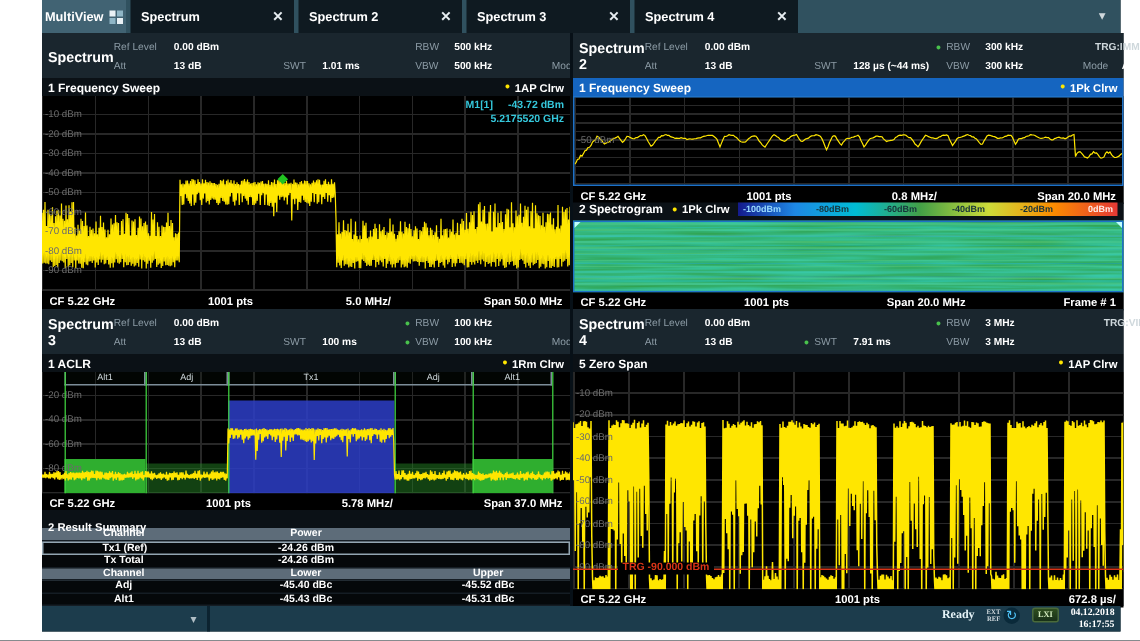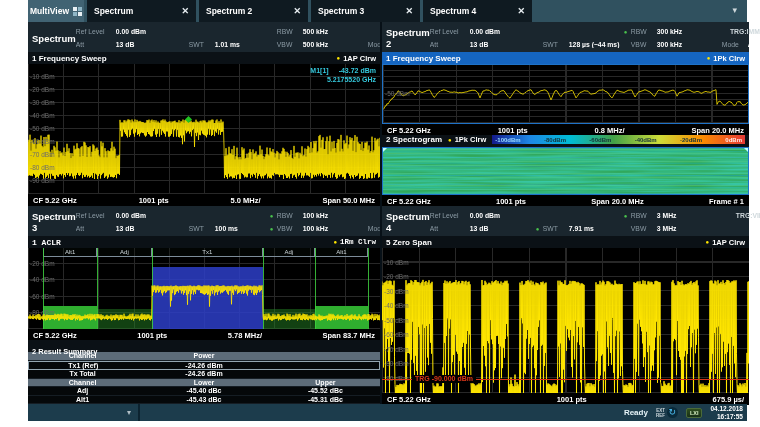--- a/index.html
+++ b/index.html
@@ -101,21 +101,21 @@
   .trow{flex:1;display:flex;align-items:center;border-bottom:1px solid #151d24;box-sizing:border-box;}
   .trow.th{background:#5d6c79;}
   .trow.sel{border:1px solid #93a5b1;}
   .tc{font-size:7px;font-weight:bold;color:#fff;text-align:center;}
   .tc0{width:31%;}.tc1{width:38%;}.tc2{width:31%;}
 
   
   .statusbar{position:absolute;left:0;top:404px;width:719px;height:17px;background:#1c3c4c;display:flex;align-items:center;}
   .sb-left{width:112px;height:100%;display:flex;align-items:center;justify-content:flex-end;padding-right:7px;
            border-right:2px solid #0c2330;box-sizing:border-box;color:#b0bec5;font-size:8px;}
-  .sb-right{margin-left:auto;display:flex;align-items:center;gap:8px;padding-right:4px;}
+  .sb-right{margin-left:auto;display:flex;align-items:flex-start;gap:8px;padding-right:4px;font-family:Liberation Serif, serif;}
   .sb-ready{color:#e6f4f8;font-size:8px;font-weight:bold;}
   .extref{display:flex;align-items:center;gap:2px;}
   .er-txt{color:#cfd8dc;font-size:4.5px;line-height:5px;font-weight:bold;text-align:right;}
   .er-circ{width:11px;height:11px;border-radius:50%;background:#0a2a3a;color:#4fc3f7;font-size:9px;line-height:11px;text-align:center;}
   .lxi{font-size:5.5px;font-weight:bold;color:#d5eec0;background:linear-gradient(#2e4e1e,#183018);
        border:1px solid #4a6a3a;border-radius:2px;padding:1px 3px;}
   .dtime{text-align:right;color:#fff;font-size:6.5px;font-weight:bold;line-height:8px;}
 </style>
 </head>
 <body>
@@ -360,21 +360,21 @@
               <span class="lbl2">VBW</span>
               <span class="val">100 kHz</span>
             </span>
           <span class="cell c4">
               <span class="lbl2">Mode</span>
               <span class="val">Auto Sweep</span>
             </span>
         </div>
       </div>
     </div>
-    <div class="wtitle" style="top:30px;font-family:Liberation Mono, monospace;">
+    <div class="wtitle" style="top:30px;">
       <span>1 ACLR</span>
       <span class="legend">
           <span class="ydot">●</span>
           <span>1Rm Clrw</span>
         </span>
     </div>
     <div class="plot grid5h" style="top:42px;height:81px;">
         <span class="yl" style="top: 60.8px;">-80 dBm</span>
         <span class="yl" style="top: 44.6px;">-60 dBm</span>
         <span class="yl" style="top: 28.4px;">-40 dBm</span>
@@ -398,21 +398,21 @@
           <div class="chline" style="left: 96.6%;"></div>
         </div>
       <svg class="tsvg" viewBox="0 0 352 81" preserveAspectRatio="none" style="z-index:2;">
           <polyline points="0,68.2 0.5,70.4 1,68.4 1.5,70.5 2,66.5 2.5,70.8 3,68.0 3.5,70.3 4,68.4 4.5,71.0 5,66.6 5.5,71.1 6,67.9 6.5,70.2 7,67.9 7.5,70.7 8,66.8 8.5,71.6 9,67.1 9.5,70.3 10,66.0 10.5,71.4 11,66.0 11.5,72.0 12,66.7 12.5,71.7 13,68.7 13.5,70.4 14,68.2 14.5,71.2 15,67.2 15.5,72.3 16,66.1 16.5,70.8 17,68.2 17.5,72.3 18,67.3 18.5,71.7 19,66.7 19.5,71.8 20,67.1 20.5,70.2 21,67.0 21.5,72.1 22,67.2 22.5,71.7 23,67.1 23.5,70.6 24,67.0 24.5,71.0 25,67.1 25.5,70.9 26,67.2 26.5,72.1 27,65.8 27.5,71.0 28,66.8 28.5,71.2 29,66.7 29.5,70.1 30,65.9 30.5,72.4 31,66.5 31.5,72.3 32,66.7 32.5,70.9 33,65.7 33.5,70.7 34,65.9 34.5,70.6 35,68.1 35.5,70.8 36,65.7 36.5,72.2 37,65.8 37.5,70.8 38,66.3 38.5,71.7 39,66.4 39.5,71.7 40,66.5 40.5,70.4 41,68.6 41.5,71.1 42,67.0 42.5,71.7 43,67.1 43.5,71.8 44,67.3 44.5,72.0 45,66.2 45.5,70.8 46,67.0 46.5,70.2 47,66.1 47.5,72.4 48,68.2 48.5,71.0 49,66.6 49.5,72.0 50,68.0 50.5,70.3 51,66.8 51.5,72.5 52,67.4 52.5,72.3 53,68.2 53.5,72.2 54,68.3 54.5,72.0 55,67.9 55.5,70.5 56,68.4 56.5,70.4 57,66.6 57.5,70.5 58,67.6 58.5,70.2 59,67.1 59.5,70.2 60,66.2 60.5,71.3 61,68.0 61.5,70.3 62,65.8 62.5,72.3 63,67.7 63.5,71.7 64,65.9 64.5,71.4 65,67.5 65.5,70.5 66,66.5 66.5,71.2 67,66.2 67.5,72.3 68,68.8 68.5,70.2 69,66.0 69.5,70.3 70,66.2 70.5,70.3 71,66.3 71.5,70.4 72,67.7 72.5,71.4 73,66.2 73.5,72.1 74,67.6 74.5,71.1 75,67.2 75.5,70.3 76,68.7 76.5,71.3 77,68.5 77.5,70.7 78,67.5 78.5,70.9 79,66.8 79.5,72.0 80,67.9 80.5,70.9 81,67.8 81.5,70.3 82,68.5 82.5,71.2 83,66.6 83.5,72.5 84,68.4 84.5,72.1 85,67.2 85.5,70.2 86,67.4 86.5,72.1 87,67.3 87.5,71.9 88,66.3 88.5,70.2 89,67.3 89.5,70.3 90,66.9 90.5,72.2 91,68.6 91.5,72.0 92,66.8 92.5,70.8 93,66.9 93.5,71.5 94,66.9 94.5,70.5 95,68.5 95.5,71.7 96,65.7 96.5,70.4 97,67.9 97.5,70.7 98,68.7 98.5,71.0 99,68.3 99.5,70.9 100,67.9 100.5,70.7 101,67.3 101.5,71.3 102,65.8 102.5,70.6 103,67.8 103.5,72.0 104,65.8 104.5,70.5 105,65.6 105.5,72.4 106,68.3 106.5,71.0 107,68.5 107.5,70.3 108,66.4 108.5,70.6 109,68.7 109.5,70.3 110,66.5 110.5,70.3 111,68.3 111.5,72.4 112,67.7 112.5,70.9 113,66.4 113.5,71.9 114,65.6 114.5,71.7 115,66.9 115.5,70.9 116,66.4 116.5,72.3 117,66.4 117.5,71.2 118,67.4 118.5,71.7 119,66.5 119.5,70.7 120,66.5 120.5,70.3 121,66.5 121.5,72.0 122,67.6 122.5,72.4 123,67.8 123.5,70.9 124,37.6 124.5,47.7 125,38.3 125.5,43.9 126,37.3 126.5,41.8 127,37.6 127.5,44.7 128,38.8 128.5,44.3 129,37.7 129.5,42.1 130,37.6 130.5,44.5 131,38.6 131.5,43.6 132,38.3 132.5,41.7 133,38.3 133.5,45.2 134,38.7 134.5,47.4 135,38.1 135.5,44.3 136,37.8 136.5,42.9 137,38.5 137.5,45.1 138,38.1 138.5,44.1 139,37.9 139.5,42.4 140,38.1 140.5,42.3 141,38.5 141.5,42.2 142,38.2 142.5,58.5 143,37.6 143.5,52.6 144,38.7 144.5,45.1 145,38.1 145.5,41.3 146,38.2 146.5,47.1 147,37.9 147.5,46.1 148,37.4 148.5,43.7 149,38.0 149.5,43.0 150,38.3 150.5,44.6 151,38.8 151.5,41.5 152,38.1 152.5,42.3 153,38.2 153.5,45.4 154,38.4 154.5,43.1 155,37.8 155.5,46.7 156,38.1 156.5,45.0 157,37.9 157.5,42.2 158,38.3 158.5,47.1 159,37.9 159.5,56.7 160,37.7 160.5,45.8 161,38.3 161.5,43.2 162,37.3 162.5,52.3 163,37.9 163.5,45.9 164,38.6 164.5,42.1 165,38.2 165.5,46.6 166,37.7 166.5,43.6 167,38.2 167.5,45.9 168,38.6 168.5,41.6 169,38.0 169.5,41.6 170,37.3 170.5,42.3 171,37.4 171.5,42.1 172,37.7 172.5,45.0 173,38.4 173.5,45.1 174,38.3 174.5,45.4 175,38.4 175.5,46.2 176,37.3 176.5,46.7 177,38.0 177.5,46.1 178,37.4 178.5,45.1 179,38.1 179.5,47.0 180,37.4 180.5,46.2 181,37.6 181.5,58.6 182,38.4 182.5,47.7 183,38.4 183.5,42.7 184,37.6 184.5,45.7 185,38.0 185.5,41.9 186,38.0 186.5,47.4 187,38.7 187.5,44.6 188,37.6 188.5,43.7 189,37.4 189.5,46.9 190,37.3 190.5,43.6 191,38.4 191.5,42.4 192,38.0 192.5,45.5 193,38.1 193.5,44.3 194,37.9 194.5,44.7 195,37.5 195.5,43.5 196,37.5 196.5,42.8 197,38.3 197.5,41.8 198,38.7 198.5,43.5 199,38.3 199.5,45.5 200,37.9 200.5,46.8 201,38.2 201.5,42.7 202,38.3 202.5,42.6 203,38.2 203.5,56.3 204,37.7 204.5,44.7 205,38.8 205.5,46.9 206,38.3 206.5,41.4 207,37.3 207.5,43.1 208,37.6 208.5,41.3 209,37.5 209.5,46.1 210,38.3 210.5,44.9 211,38.6 211.5,44.3 212,38.7 212.5,43.0 213,38.2 213.5,45.7 214,38.6 214.5,43.4 215,37.6 215.5,46.0 216,38.4 216.5,44.9 217,38.0 217.5,42.2 218,37.9 218.5,45.5 219,37.5 219.5,47.5 220,37.4 220.5,42.6 221,38.5 221.5,41.4 222,37.7 222.5,41.8 223,38.0 223.5,44.7 224,38.7 224.5,41.6 225,38.5 225.5,46.5 226,37.6 226.5,47.1 227,38.5 227.5,45.1 228,37.8 228.5,46.9 229,38.6 229.5,44.6 230,38.9 230.5,42.0 231,37.5 231.5,44.2 232,37.4 232.5,43.1 233,38.3 233.5,42.0 234,37.3 234.5,46.5 235,68.7 235.5,71.7 236,66.1 236.5,71.7 237,68.1 237.5,71.5 238,65.7 238.5,72.2 239,68.8 239.5,71.5 240,65.6 240.5,70.2 241,65.6 241.5,71.6 242,67.4 242.5,71.6 243,68.5 243.5,72.5 244,67.8 244.5,72.5 245,65.8 245.5,71.5 246,67.9 246.5,71.3 247,66.6 247.5,70.9 248,68.7 248.5,70.9 249,67.6 249.5,70.4 250,65.8 250.5,72.4 251,66.3 251.5,71.2 252,68.0 252.5,72.1 253,68.1 253.5,71.7 254,67.2 254.5,70.7 255,67.2 255.5,70.9 256,66.5 256.5,70.3 257,68.1 257.5,71.5 258,68.6 258.5,72.4 259,65.6 259.5,71.9 260,66.3 260.5,71.7 261,68.0 261.5,72.3 262,66.1 262.5,71.8 263,68.6 263.5,70.7 264,68.8 264.5,71.3 265,66.9 265.5,71.4 266,68.6 266.5,71.4 267,67.4 267.5,71.2 268,65.7 268.5,70.7 269,68.4 269.5,72.5 270,66.4 270.5,71.3 271,65.8 271.5,70.1 272,65.7 272.5,71.8 273,67.9 273.5,71.9 274,67.0 274.5,72.2 275,65.6 275.5,70.8 276,66.0 276.5,71.9 277,66.2 277.5,72.1 278,66.9 278.5,71.1 279,66.3 279.5,71.8 280,68.4 280.5,72.2 281,67.4 281.5,70.4 282,68.5 282.5,71.2 283,67.0 283.5,71.4 284,68.0 284.5,72.1 285,66.1 285.5,71.7 286,65.7 286.5,72.2 287,67.4 287.5,71.2 288,67.9 288.5,72.1 289,68.6 289.5,70.5 290,68.6 290.5,71.4 291,66.4 291.5,72.2 292,67.4 292.5,72.4 293,68.1 293.5,72.1 294,67.6 294.5,72.0 295,68.7 295.5,71.0 296,68.0 296.5,71.0 297,68.4 297.5,70.5 298,67.8 298.5,70.3 299,67.6 299.5,72.5 300,67.6 300.5,71.6 301,65.7 301.5,72.1 302,66.5 302.5,72.5 303,65.8 303.5,72.2 304,67.2 304.5,70.5 305,65.9 305.5,72.1 306,67.1 306.5,70.2 307,68.1 307.5,72.1 308,68.4 308.5,70.1 309,67.4 309.5,72.0 310,66.5 310.5,70.7 311,68.2 311.5,70.8 312,67.7 312.5,70.6 313,67.5 313.5,70.9 314,67.0 314.5,71.3 315,68.7 315.5,71.6 316,68.4 316.5,70.7 317,67.1 317.5,71.6 318,68.4 318.5,72.0 319,66.0 319.5,70.7 320,68.1 320.5,70.5 321,67.6 321.5,72.4 322,67.8 322.5,71.7 323,66.8 323.5,72.1 324,66.4 324.5,70.4 325,68.4 325.5,70.9 326,67.4 326.5,71.6 327,66.4 327.5,70.7 328,68.0 328.5,71.7 329,68.8 329.5,71.9 330,68.2 330.5,71.5 331,66.3 331.5,70.2 332,68.2 332.5,71.1 333,68.8 333.5,72.1 334,68.5 334.5,70.7 335,67.0 335.5,71.5 336,66.4 336.5,70.7 337,66.4 337.5,71.2 338,66.6 338.5,70.6 339,68.4 339.5,72.4 340,66.0 340.5,71.8 341,66.1 341.5,71.4 342,67.8 342.5,70.9 343,67.1 343.5,71.7 344,65.7 344.5,70.2 345,66.4 345.5,72.4 346,68.5 346.5,71.9 347,65.9 347.5,71.9 348,68.0 348.5,70.2 349,66.2 349.5,72.1 350,66.9 350.5,72.0 351,67.7 351.5,72.2 352,66.5 352.5,72.2" class="trace"></polyline>
         </svg>
     </div>
     <div class="cfbar" style="top:123px;">
       <span>CF 5.22 GHz</span>
       <span>1001 pts</span>
       <span>5.78 MHz/</span>
-      <span>Span 83.7 MHz</span>
+      <span>Span 37.0 MHz</span>
     </div>
     <div class="rstitle" style="top:134px;">
       <span style="z-index:1;">2 Result Summary</span>
     </div>
     <div class="rtable" style="top:146px;height:52px;" id="result-table">
         <div class="trow th">
           <div class="tc tc0">Channel</div>
           <div class="tc tc1">Power</div>
           <div class="tc tc2"></div>
         </div>
@@ -502,21 +502,21 @@
         <span class="yl" style="top: 10.5px;">-10 dBm</span>
       <svg class="tsvg" viewBox="0 0 367 145" preserveAspectRatio="none">
           <polyline points="0,33.5 0.5,72.1 1,37.3 1.5,119.4 2,34.9 2.5,80.2 3,34.5 3.5,147.9 4,33.6 4.5,100.7 5,32.6 5.5,90.7 6,36.0 6.5,113.5 7,32.9 7.5,147.9 8,32.6 8.5,89.9 9,33.2 9.5,97.0 10,36.8 10.5,93.6 11,37.7 11.5,70.1 12,32.7 12.5,108.9 13,136.7 13.5,147.9 14,138.9 14.5,147.9 15,136.9 15.5,147.9 16,137.4 16.5,147.9 17,137.0 17.5,147.9 18,135.8 18.5,147.9 19,136.3 19.5,147.9 20,136.2 20.5,147.9 21,137.2 21.5,147.9 22,135.4 22.5,147.9 23,136.3 23.5,147.9 24,32.2 24.5,147.9 25,37.3 25.5,104.7 26,35.7 26.5,104.8 27,35.0 27.5,105.6 28,35.4 28.5,147.9 29,32.2 29.5,111.6 30,33.2 30.5,73.6 31,36.8 31.5,114.7 32,34.1 32.5,134.0 33,32.0 33.5,107.6 34,32.2 34.5,122.7 35,34.1 35.5,131.2 36,34.2 36.5,78.8 37,34.5 37.5,86.3 38,37.4 38.5,147.9 39,35.2 39.5,147.9 40,33.8 40.5,76.3 41,31.9 41.5,147.9 42,37.7 42.5,79.9 43,34.0 43.5,123.6 44,33.0 44.5,77.8 45,37.0 45.5,109.4 46,34.4 46.5,117.1 47,32.2 47.5,75.8 48,36.6 48.5,94.6 49,35.2 49.5,105.6 50,33.8 50.5,70.4 51,137.7 51.5,147.9 52,137.6 52.5,147.9 53,138.9 53.5,147.9 54,138.4 54.5,147.9 55,135.4 55.5,147.9 56,135.5 56.5,147.9 57,138.9 57.5,147.9 58,138.1 58.5,147.9 59,138.6 59.5,147.9 60,138.2 60.5,147.9 61,119.4 61.5,147.9 62,35.0 62.5,94.7 63,32.5 63.5,128.5 64,35.8 64.5,87.9 65,33.3 65.5,70.3 66,35.5 66.5,133.9 67,34.4 67.5,80.4 68,33.0 68.5,71.2 69,35.9 69.5,147.9 70,34.9 70.5,114.1 71,34.6 71.5,106.8 72,34.0 72.5,126.4 73,34.2 73.5,86.7 74,32.1 74.5,103.4 75,36.7 75.5,105.7 76,34.1 76.5,147.9 77,33.0 77.5,113.0 78,36.4 78.5,129.3 79,35.1 79.5,127.5 80,32.9 80.5,99.0 81,33.2 81.5,94.6 82,36.4 82.5,119.5 83,33.7 83.5,130.4 84,32.8 84.5,95.7 85,37.3 85.5,82.9 86,34.0 86.5,131.8 87,33.5 87.5,86.4 88,36.3 88.5,100.1 89,135.8 89.5,147.9 90,135.5 90.5,147.9 91,135.3 91.5,147.9 92,136.1 92.5,147.9 93,137.4 93.5,147.9 94,138.2 94.5,147.9 95,136.8 95.5,147.9 96,136.5 96.5,147.9 97,135.3 97.5,147.9 98,136.6 98.5,147.9 99,135.1 99.5,147.9 100,32.0 100.5,134.0 101,37.5 101.5,98.0 102,37.1 102.5,107.5 103,32.8 103.5,118.2 104,34.5 104.5,147.9 105,37.2 105.5,93.0 106,35.9 106.5,95.2 107,34.7 107.5,147.9 108,35.4 108.5,72.1 109,37.0 109.5,91.3 110,33.2 110.5,96.1 111,35.0 111.5,134.5 112,33.9 112.5,122.2 113,33.0 113.5,120.0 114,32.1 114.5,87.9 115,35.6 115.5,87.6 116,33.1 116.5,95.9 117,35.4 117.5,147.9 118,36.2 118.5,98.3 119,33.5 119.5,130.1 120,37.2 120.5,120.1 121,34.8 121.5,99.6 122,34.6 122.5,109.7 123,32.8 123.5,90.9 124,33.5 124.5,75.8 125,32.7 125.5,88.3 126,35.5 126.5,147.9 127,138.6 127.5,147.9 128,136.2 128.5,147.9 129,129.5 129.5,147.9 130,135.8 130.5,147.9 131,138.0 131.5,147.9 132,138.9 132.5,147.9 133,126.6 133.5,147.9 134,138.0 134.5,147.9 135,134.1 135.5,147.9 136,136.3 136.5,147.9 137,138.4 137.5,147.9 138,34.6 138.5,147.9 139,37.2 139.5,70.2 140,33.0 140.5,75.3 141,36.7 141.5,147.9 142,37.2 142.5,124.5 143,35.8 143.5,126.1 144,33.1 144.5,90.5 145,33.2 145.5,82.0 146,32.1 146.5,110.8 147,33.6 147.5,95.9 148,35.2 148.5,89.7 149,32.6 149.5,147.9 150,37.0 150.5,99.1 151,33.6 151.5,97.3 152,36.4 152.5,120.1 153,37.6 153.5,147.9 154,34.6 154.5,127.2 155,35.1 155.5,101.9 156,35.4 156.5,78.7 157,36.6 157.5,72.2 158,37.2 158.5,147.9 159,34.0 159.5,97.7 160,34.9 160.5,96.5 161,33.6 161.5,147.9 162,36.7 162.5,117.8 163,35.3 163.5,104.8 164,34.5 164.5,147.9 165,136.8 165.5,147.9 166,135.4 166.5,147.9 167,135.9 167.5,147.9 168,136.8 168.5,147.9 169,137.7 169.5,147.9 170,138.5 170.5,147.9 171,136.5 171.5,147.9 172,135.5 172.5,147.9 173,136.1 173.5,147.9 174,137.8 174.5,147.9 175,136.8 175.5,147.9 176,32.7 176.5,98.4 177,37.3 177.5,128.8 178,32.7 178.5,95.3 179,34.3 179.5,147.9 180,34.4 180.5,147.9 181,36.2 181.5,121.4 182,35.9 182.5,134.2 183,32.3 183.5,77.7 184,37.1 184.5,102.7 185,37.4 185.5,81.1 186,36.9 186.5,89.4 187,35.9 187.5,92.2 188,32.9 188.5,81.8 189,35.9 189.5,118.9 190,33.4 190.5,129.5 191,32.9 191.5,87.9 192,33.4 192.5,111.3 193,33.1 193.5,72.8 194,34.1 194.5,147.9 195,35.3 195.5,94.2 196,33.9 196.5,78.8 197,34.9 197.5,96.7 198,37.5 198.5,134.3 199,35.6 199.5,147.9 200,35.3 200.5,79.2 201,36.1 201.5,98.9 202,36.9 202.5,115.9 203,135.5 203.5,147.9 204,138.5 204.5,147.9 205,135.8 205.5,147.9 206,135.1 206.5,147.9 207,135.0 207.5,147.9 208,138.4 208.5,147.9 209,135.2 209.5,147.9 210,136.4 210.5,147.9 211,137.7 211.5,147.9 212,136.1 212.5,147.9 213,138.9 213.5,147.9 214,34.3 214.5,113.1 215,37.1 215.5,83.1 216,36.1 216.5,147.9 217,37.1 217.5,132.7 218,32.9 218.5,127.3 219,36.6 219.5,107.5 220,34.4 220.5,106.2 221,32.6 221.5,147.9 222,33.8 222.5,123.3 223,37.6 223.5,147.9 224,36.2 224.5,73.3 225,33.3 225.5,99.2 226,33.1 226.5,118.0 227,33.7 227.5,87.6 228,34.6 228.5,104.8 229,36.8 229.5,116.6 230,35.8 230.5,69.8 231,37.2 231.5,124.7 232,36.8 232.5,147.9 233,32.6 233.5,88.1 234,35.6 234.5,82.4 235,36.0 235.5,147.9 236,36.9 236.5,130.3 237,35.8 237.5,83.3 238,36.6 238.5,128.0 239,36.2 239.5,118.2 240,36.0 240.5,122.3 241,139.2 241.5,147.9 242,137.1 242.5,147.9 243,137.8 243.5,147.9 244,136.5 244.5,147.9 245,137.1 245.5,147.9 246,138.9 246.5,147.9 247,135.0 247.5,147.9 248,134.9 248.5,147.9 249,135.5 249.5,147.9 250,137.6 250.5,147.9 251,136.9 251.5,147.9 252,34.2 252.5,110.6 253,35.2 253.5,147.9 254,35.0 254.5,123.7 255,33.8 255.5,75.5 256,33.4 256.5,127.8 257,36.4 257.5,71.5 258,33.3 258.5,78.7 259,36.3 259.5,83.2 260,35.9 260.5,95.3 261,32.4 261.5,119.0 262,35.9 262.5,109.1 263,32.9 263.5,133.8 264,36.5 264.5,83.6 265,37.1 265.5,104.1 266,33.4 266.5,147.9 267,33.5 267.5,97.3 268,35.4 268.5,147.9 269,33.7 269.5,122.6 270,34.2 270.5,117.3 271,36.5 271.5,122.8 272,36.4 272.5,102.2 273,33.3 273.5,89.3 274,32.8 274.5,73.5 275,33.1 275.5,134.7 276,33.8 276.5,129.5 277,34.2 277.5,87.5 278,34.3 278.5,134.7 279,135.9 279.5,147.9 280,137.9 280.5,147.9 281,138.3 281.5,147.9 282,133.2 282.5,147.9 283,135.7 283.5,147.9 284,137.2 284.5,147.9 285,137.4 285.5,147.9 286,135.5 286.5,147.9 287,134.9 287.5,147.9 288,138.1 288.5,147.9 289,137.4 289.5,147.9 290,33.8 290.5,147.9 291,32.2 291.5,93.2 292,35.4 292.5,90.7 293,37.4 293.5,92.1 294,37.4 294.5,127.1 295,37.3 295.5,72.8 296,33.1 296.5,102.8 297,34.3 297.5,109.0 298,34.0 298.5,111.6 299,37.0 299.5,147.9 300,32.8 300.5,147.9 301,36.3 301.5,147.9 302,37.5 302.5,108.3 303,36.6 303.5,102.6 304,36.0 304.5,147.9 305,36.8 305.5,105.9 306,35.2 306.5,81.1 307,35.9 307.5,77.9 308,34.1 308.5,119.0 309,32.9 309.5,99.2 310,36.9 310.5,85.0 311,35.1 311.5,147.9 312,34.0 312.5,81.4 313,35.6 313.5,105.2 314,33.3 314.5,96.7 315,32.3 315.5,80.5 316,37.4 316.5,89.8 317,137.7 317.5,147.9 318,137.1 318.5,147.9 319,135.7 319.5,147.9 320,138.9 320.5,147.9 321,135.6 321.5,147.9 322,138.7 322.5,147.9 323,137.1 323.5,147.9 324,138.9 324.5,147.9 325,137.4 325.5,147.9 326,138.7 326.5,147.9 327,135.1 327.5,147.9 328,33.1 328.5,132.0 329,32.4 329.5,123.6 330,32.8 330.5,105.6 331,35.4 331.5,147.9 332,35.9 332.5,85.0 333,32.6 333.5,125.9 334,33.5 334.5,79.3 335,37.3 335.5,147.9 336,32.2 336.5,78.3 337,35.8 337.5,147.9 338,35.4 338.5,85.7 339,33.9 339.5,123.5 340,36.2 340.5,119.2 341,32.3 341.5,93.5 342,35.0 342.5,117.8 343,36.8 343.5,105.7 344,34.0 344.5,147.9 345,32.0 345.5,104.1 346,32.2 346.5,95.4 347,32.9 347.5,116.7 348,34.9 348.5,147.9 349,34.5 349.5,88.8 350,33.3 350.5,147.9 351,33.5 351.5,97.7 352,32.4 352.5,115.3 353,33.5 353.5,129.1 354,32.3 354.5,105.8 355,135.6 355.5,147.9 356,137.2 356.5,147.9 357,138.6 357.5,147.9 358,135.2 358.5,147.9 359,136.5 359.5,147.9 360,138.5 360.5,147.9 361,135.5 361.5,147.9 362,136.9 362.5,147.9 363,135.0 363.5,147.9 364,138.7 364.5,147.9 365,104.9 365.5,147.9 366,33.8 366.5,115.3 367,33.2 367.5,133.3" class="trace thick"></polyline>
         </svg>
       <div class="trgline"></div>
       <span class="trglabel">TRG  -90.000 dBm</span>
     </div>
     <div class="cfbar" style="top:187px;">
       <span>CF 5.22 GHz</span>
       <span>1001 pts</span>
-      <span>675.9 µs/</span>
+      <span>672.8 µs/</span>
     </div>
   </div>
 
   <div class="statusbar">
     <div class="sb-left">
       <span>▾</span>
     </div>
     <div class="sb-right">
       <span class="sb-ready">Ready</span>
       <span class="extref">

